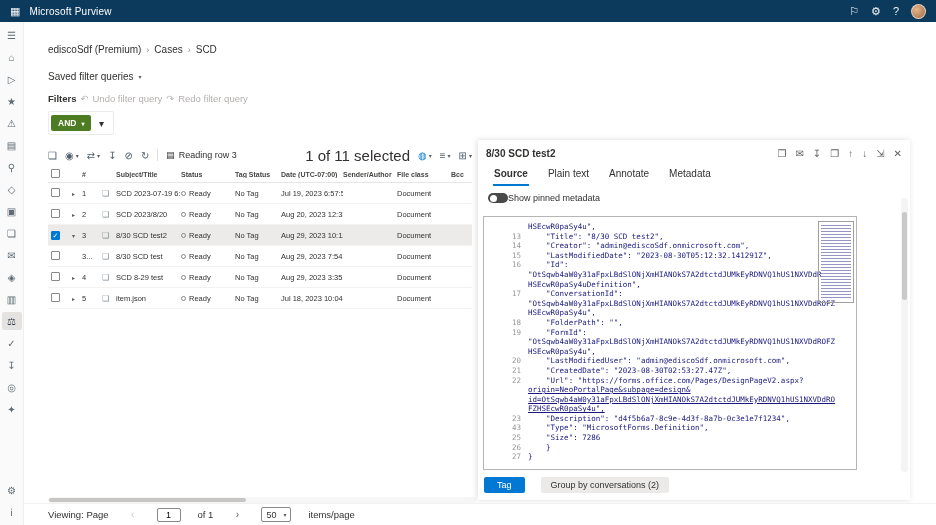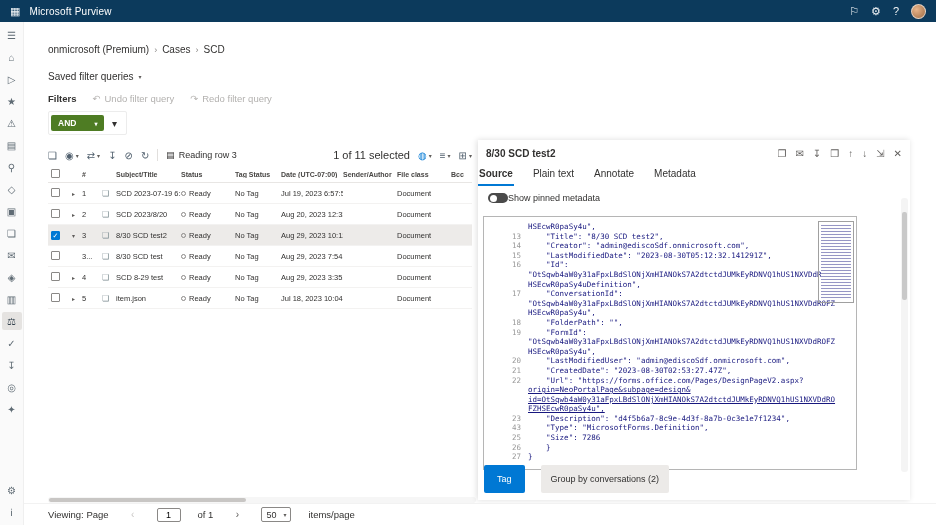--- a/index.html
+++ b/index.html
@@ -18,34 +18,34 @@
 .rail-top{display:flex;flex-direction:column;align-items:center;gap:4px;flex:1;overflow:hidden}
 .rail-bottom{display:flex;flex-direction:column;align-items:center;gap:4px}
 .rail-ico{width:20px;height:18px;display:flex;align-items:center;justify-content:center;font-size:10px;color:#5f6b74;cursor:pointer;border-radius:2px}
 .rail-ico.active{background:#e5e3e1;color:#33414d}
 
 .breadcrumb{position:absolute;left:48px;top:44px;display:flex;align-items:center;gap:5px;font-size:10px}
 .bc-item{cursor:pointer}
 .bc-sep{color:#8a8886;font-size:9px}
 .saved{position:absolute;left:48px;top:71px;display:flex;align-items:center;gap:5px;font-size:10px;cursor:pointer}
 .chev{font-size:6px;color:#605e5c}
-.filtersrow{position:absolute;left:48px;top:93px;display:flex;align-items:center;gap:16px;font-size:9.5px}
+.filtersrow{position:absolute;left:48px;top:93px;display:flex;align-items:center;gap:4px;font-size:9.5px}
 .f-label{font-weight:700}
 .f-dis{color:#b3b1af;display:flex;gap:4px;align-items:center;cursor:default}
 .andwrap{position:absolute;left:48px;top:111px;height:24px;display:flex;align-items:center;border:1px solid #ececec;background:#fff;padding:2px;border-radius:2px}
-.and-chip{background:#4e7c23;color:#fff;font-weight:700;font-size:8.5px;padding:3px 7px;border-radius:2px;display:flex;align-items:center;gap:18px;cursor:pointer}
+.and-chip{background:#4e7c23;color:#fff;font-weight:700;font-size:8.5px;padding:3px 7px;border-radius:2px;display:flex;align-items:center;gap:5px;cursor:pointer}
 .and-chip .chev{color:#fff}
 .and-more{width:20px;text-align:center;cursor:pointer}
 
 .gridbar{position:absolute;left:48px;top:146px;width:424px;height:18px;display:flex;align-items:center;gap:8px;color:#51606e;font-size:10px}
 .gb-ico{display:flex;align-items:center;gap:2px;cursor:pointer}
 .gb-sep{width:1px;height:12px;background:#e1dfdd}
 .gb-label{font-size:9px;color:#323130;display:flex;gap:4px;align-items:center}
 .gb-spacer{flex:1}
-.gb-sel{font-size:11px;color:#323130}
+.gb-sel{font-size:15px;color:#323130}
 .gb-blue{color:#0078d4}
 
 .table{position:absolute;left:48px;top:166px;width:424px;font-size:7.5px}
 .trow{display:grid;grid-template-columns:20px 14px 16px 18px 65px 54px 46px 62px 54px 54px 21px;align-items:center;height:21px;border-bottom:1px solid #f3f2f1;cursor:pointer;background:#fff}
 .trow.thead{height:17px;border-bottom:1px solid #e8e6e4;color:#484644;font-weight:700;font-size:7px;cursor:default}
 .tcell{white-space:nowrap;overflow:hidden;padding-right:3px}
 .trow.sel{background:#edebe9}
 .cb{width:9px;height:9px;border:1px solid #8a8886;border-radius:1px;display:inline-flex;align-items:center;justify-content:center;background:#fff;margin-left:3px;cursor:pointer;font-size:7px;color:#fff;line-height:1}
 .cb.on{background:#0078d4;border-color:#0078d4}
 .chevc{color:#605e5c;font-size:6px;text-align:center}
@@ -53,38 +53,38 @@
 .statusdot{display:inline-block;width:5px;height:5px;border:1px solid #8a8886;border-radius:50%;margin-right:3px;vertical-align:middle}
 
 .hscroll{position:absolute;left:48px;top:497px;width:428px;height:6px;background:#f6f6f6;border-radius:3px}
 .hthumb{position:absolute;left:1px;top:1px;height:4px;width:46%;background:#c8c6c4;border-radius:2px;cursor:grab}
 
 .panel{position:absolute;left:478px;top:140px;width:432px;height:360px;background:#fff;box-shadow:-1px 0 6px rgba(0,0,0,.14);z-index:25}
 .p-head{display:flex;align-items:center;justify-content:space-between;padding:8px 8px 4px 8px}
 .p-title{font-size:10px;font-weight:700}
 .p-icons{display:flex;align-items:center;gap:9px;color:#605e5c;font-size:10px}
 .p-icons span{cursor:pointer}
-.p-tabs{display:flex;gap:18px;padding:2px 10px 0 0;font-size:10px}
+.p-tabs{display:flex;gap:18px;padding:2px 10px 0 15px;font-size:10px}
 .tab{padding:3px 1px 5px;cursor:pointer;border-bottom:2px solid transparent}
 .tab.active{font-weight:700;border-bottom:2px solid #0078d4}
 .p-toggle{display:flex;align-items:center;padding:7px 10px 5px}
 .tgl{width:20px;height:10px;border-radius:6px;background:#4a4a4a;position:relative;cursor:pointer;flex:none}
 .tgl::after{content:"";position:absolute;left:1.5px;top:1.5px;width:7px;height:7px;border-radius:50%;background:#fff}
 .tgl-label{font-size:9px}
 .viewer{position:absolute;left:5px;top:76px;width:374px;height:254px;border:1px solid #b5b5b5;background:#fff;overflow:hidden}
 .jlines{position:absolute;top:5px;left:0;right:0;font-family:"DejaVu Sans Mono",monospace;font-size:7.5px;line-height:9.6px;color:#17177f}
 .jline{display:flex}
 .ln{width:44px;flex:none;text-align:right;padding-right:7px;color:#999}
 .lt{white-space:pre}
 .lt.link{text-decoration:underline;cursor:pointer}
 .minimap{position:absolute;top:4px;right:2px;width:36px;height:82px;border:1px solid #a0a0a0;padding:2px;background-color:#fdfdfd;background-image:repeating-linear-gradient(to bottom,rgba(23,23,127,.45) 0 1px,transparent 1px 3px);background-clip:content-box;cursor:pointer}
 .vscroll{position:absolute;right:2px;top:58px;width:7px;height:274px;background:#f4f4f4;border-radius:3px}
 .vthumb{position:absolute;left:1px;top:14px;width:5px;height:88px;background:#c9c9c9;border-radius:2px;cursor:grab}
 .p-actions{position:absolute;left:6px;bottom:7px;display:flex;gap:16px}
-.btn{font-size:9px;padding:9px 10px;border-radius:2px;cursor:pointer;border:none;font-family:inherit}
+.btn{font-size:9px;padding:3px 10px;border-radius:2px;cursor:pointer;border:none;font-family:inherit}
 .btn-primary{background:#0078d4;color:#fff;padding:3px 13px}
 .btn-default{background:#eceae8;color:#323130}
 
 .bottombar{position:absolute;left:24px;right:0;bottom:0;height:22px;background:#fff;display:flex;align-items:center;gap:17px;padding-left:24px;font-size:9.5px;border-top:1px solid #f2f2f2;z-index:26}
 .pg-btn{width:14px;height:14px;border-radius:50%;display:flex;align-items:center;justify-content:center;font-size:10px;color:#605e5c;cursor:pointer}
 .pg-btn.dis{color:#c8c6c4;cursor:default}
 .pg-input{width:24px;height:14px;border:1px solid #8a8886;border-radius:2px;font-size:9px;text-align:center;font-family:inherit}
 .pg-select{min-width:30px;height:15px;border:1px solid #8a8886;border-radius:2px;display:flex;align-items:center;justify-content:space-between;padding:0 4px;font-size:9px;gap:4px;cursor:pointer}
 </style>
 </head>
@@ -124,21 +124,21 @@
       <div class="rail-ico">◎</div>
       <div class="rail-ico">✦</div>
     </div>
   <div class="rail-bottom">
       <div class="rail-ico">⚙</div>
       <div class="rail-ico">ℹ</div>
     </div>
 </nav>
 
 <div class="breadcrumb">
-    <span class="bc-item">onmicrosoft (Premium)</span>
+    <span class="bc-item">ediscoSdf (Premium)</span>
     <span class="bc-sep">›</span>
     <span class="bc-item">Cases</span>
     <span class="bc-sep">›</span>
     <span class="bc-item">SCD</span>
   </div>
 
 <div class="saved">
   <span>Saved filter queries</span>
   <span class="chev">▾</span>
 </div>

